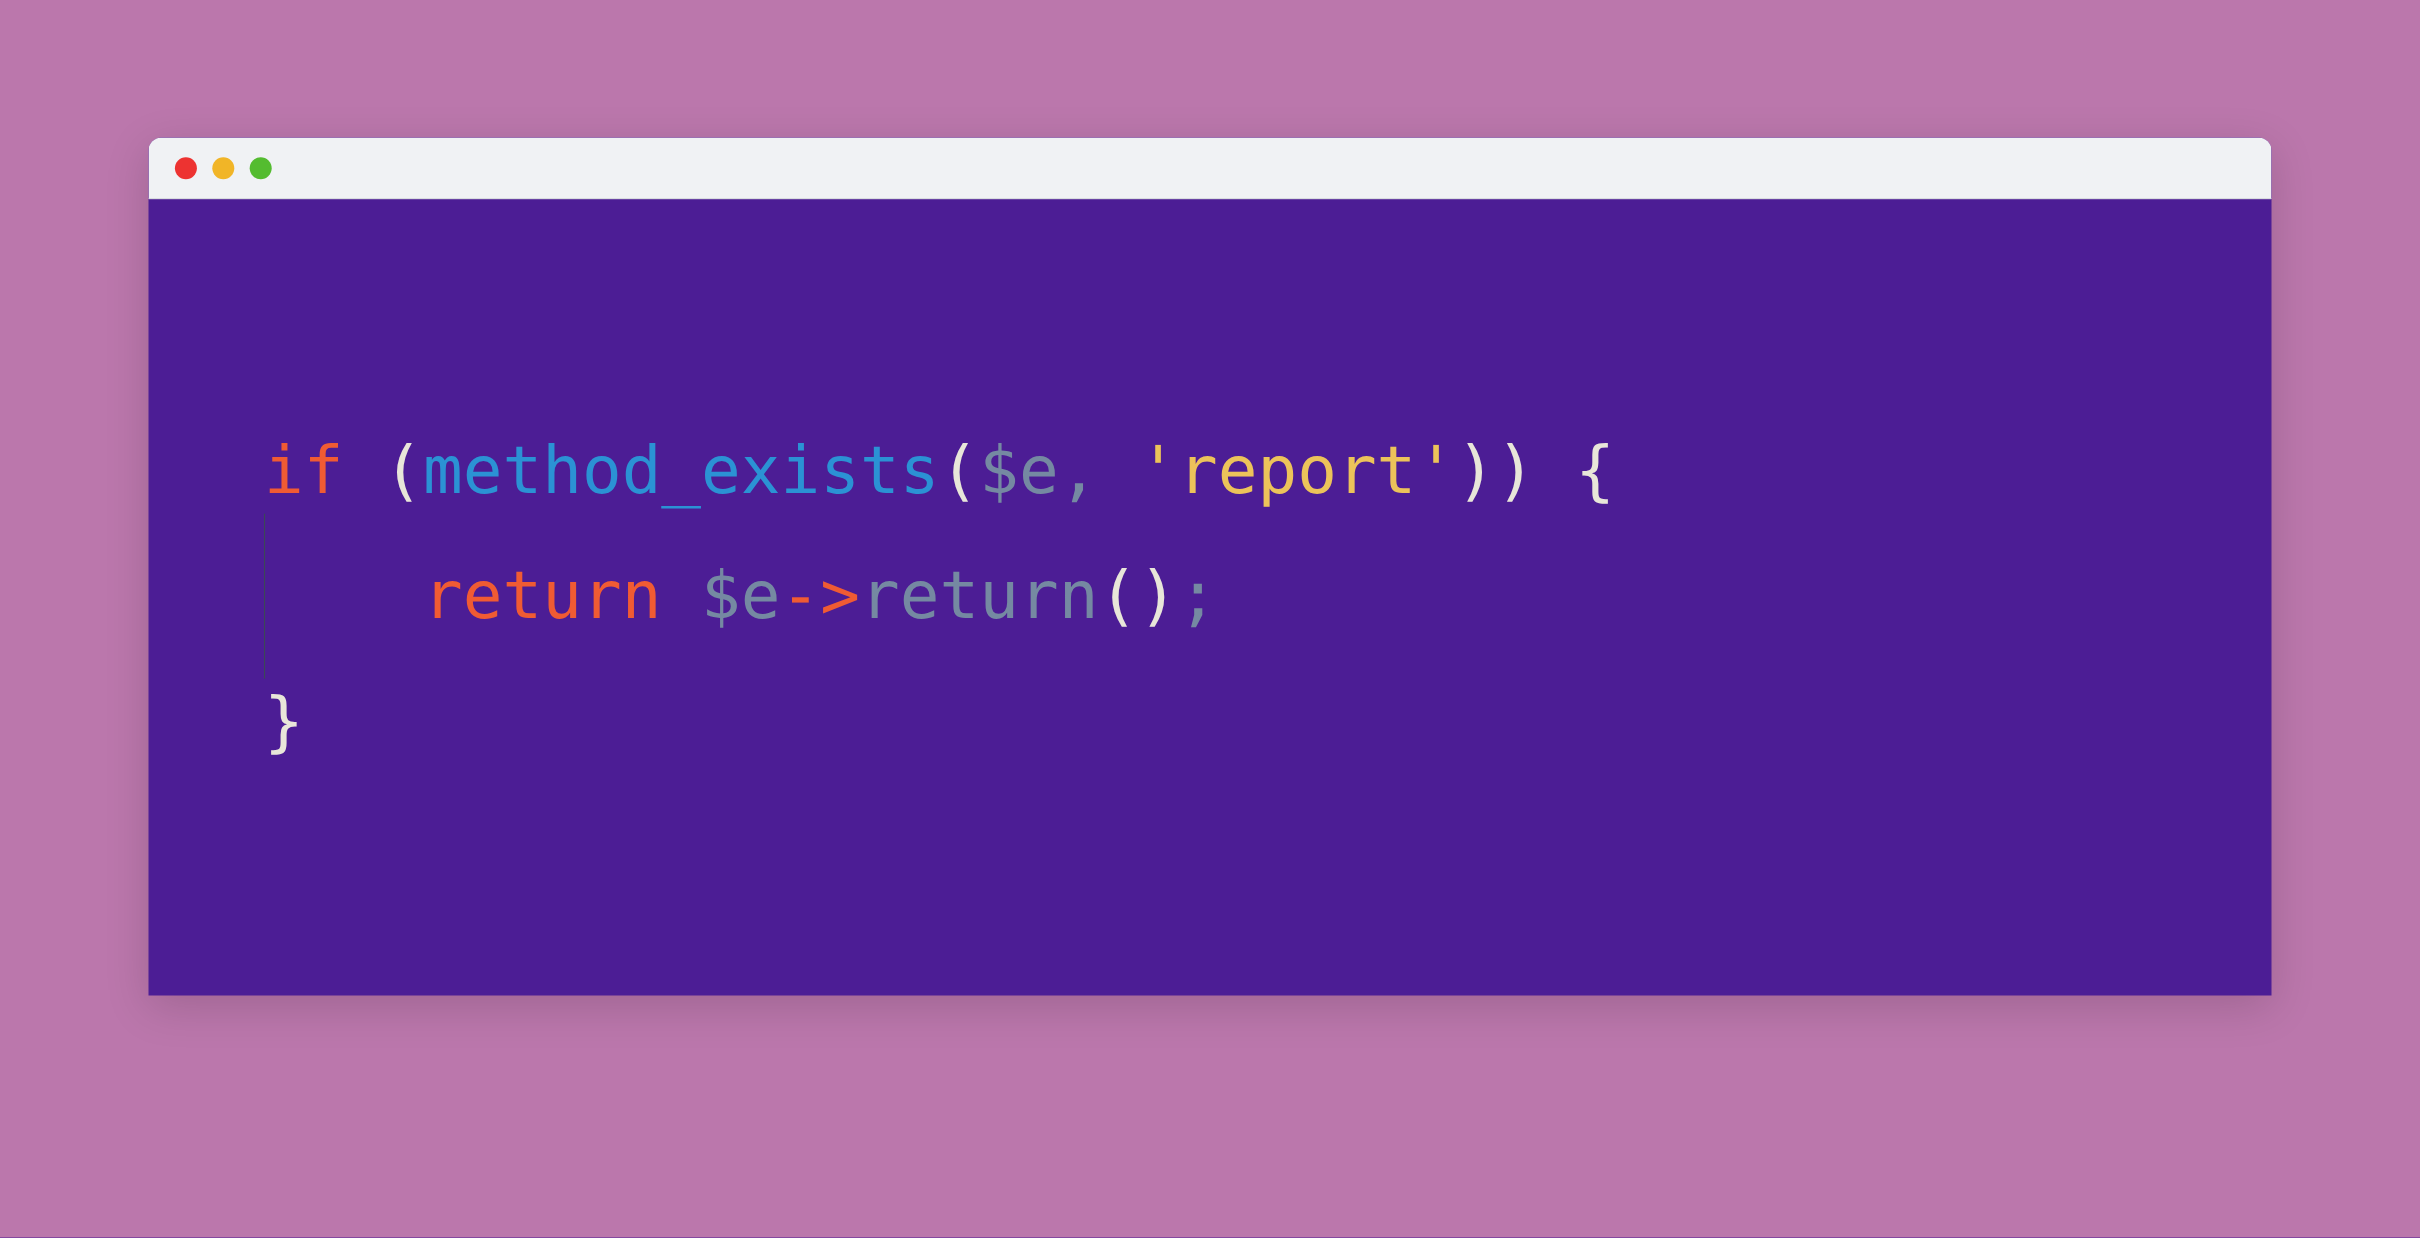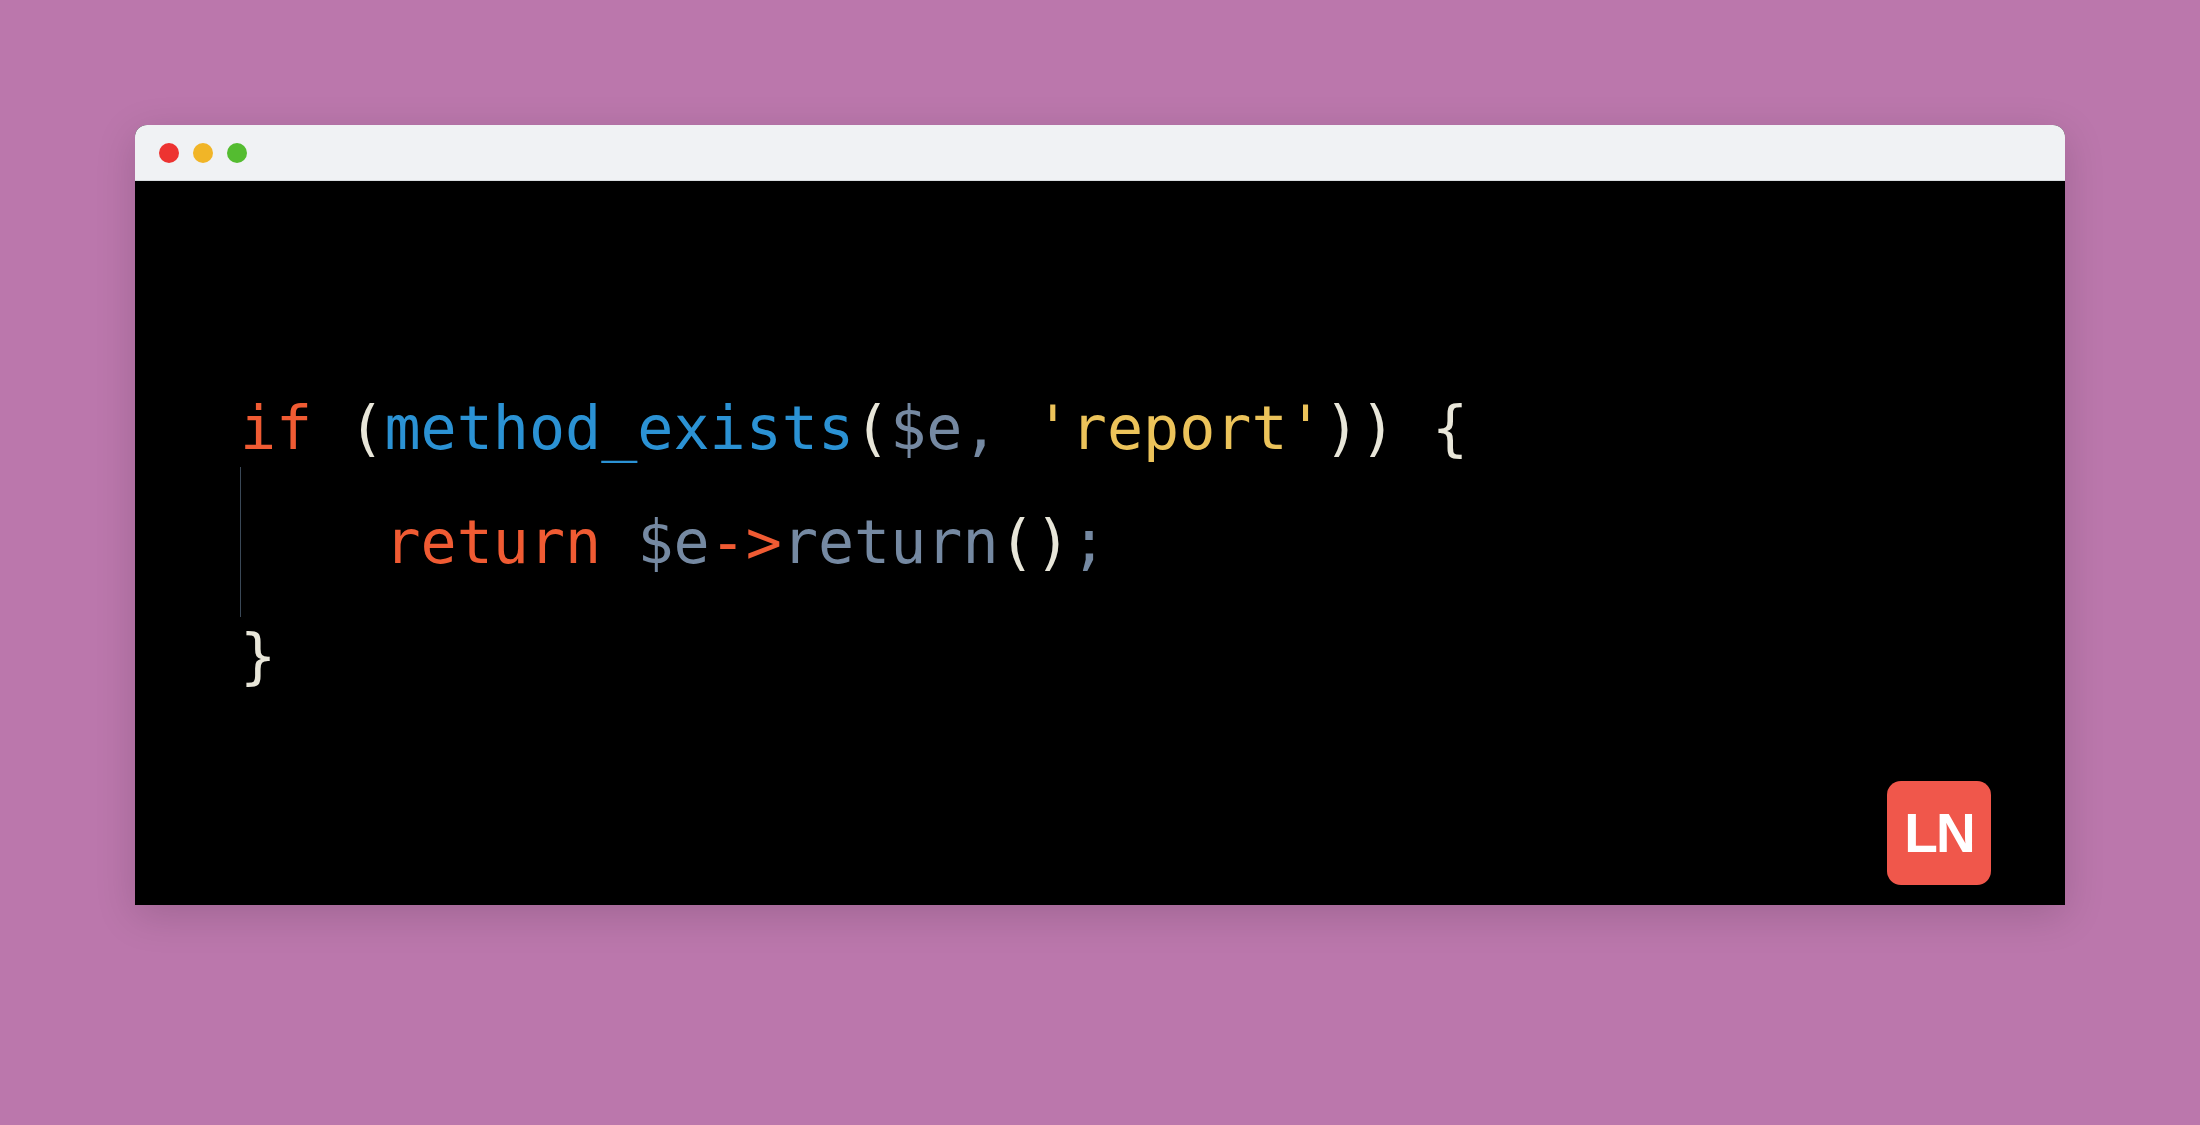--- a/index.html
+++ b/index.html
@@ -18,21 +18,21 @@
       font-family: 'Menlo', 'Monaco', 'Consolas', monospace;
       overflow: hidden;
     }
     
     .editor-window {
       width: 1930px;
       height: 780px;
       border-radius: 12px 12px 0 0;
       overflow: hidden;
       box-shadow: 0 10px 40px rgba(0,0,0,0.15);
-      background: #000000;
+      background: #4c1d95;
       position: relative;
     }
     
     .title-bar {
       height: 56px;
       background: #f0f2f4;
       display: flex;
       align-items: center;
       padding-left: 24px;
       gap: 14px;
@@ -112,16 +112,13 @@
     <div class="traffic-light traffic-yellow"></div>
     <div class="traffic-light traffic-green"></div>
   </div>
 
   <div class="code-area">
     <div class="code-line"><span class="tok-keyword">if</span><span class="tok-space"> </span><span class="tok-paren">(</span><span class="tok-func">method_exists</span><span class="tok-paren">(</span><span class="tok-var">$e</span><span class="tok-comma">,</span><span class="tok-space"> </span><span class="tok-string">'report'</span><span class="tok-paren">)</span><span class="tok-paren">)</span><span class="tok-space"> </span><span class="tok-brace">{</span></div>
     <div class="code-line"><span class="tok-indent-guide"><span class="tok-space">    </span></span><span class="tok-keyword">return</span><span class="tok-space"> </span><span class="tok-var">$e</span><span class="tok-arrow">-&gt;</span><span class="tok-method">return</span><span class="tok-paren">(</span><span class="tok-paren">)</span><span class="tok-semi">;</span></div>
     <div class="code-line"><span class="tok-brace">}</span></div>
   </div>
 
-  <div class="badge">
-    <span>LN</span>
-  </div>
 </div>
 
 </body></html>

